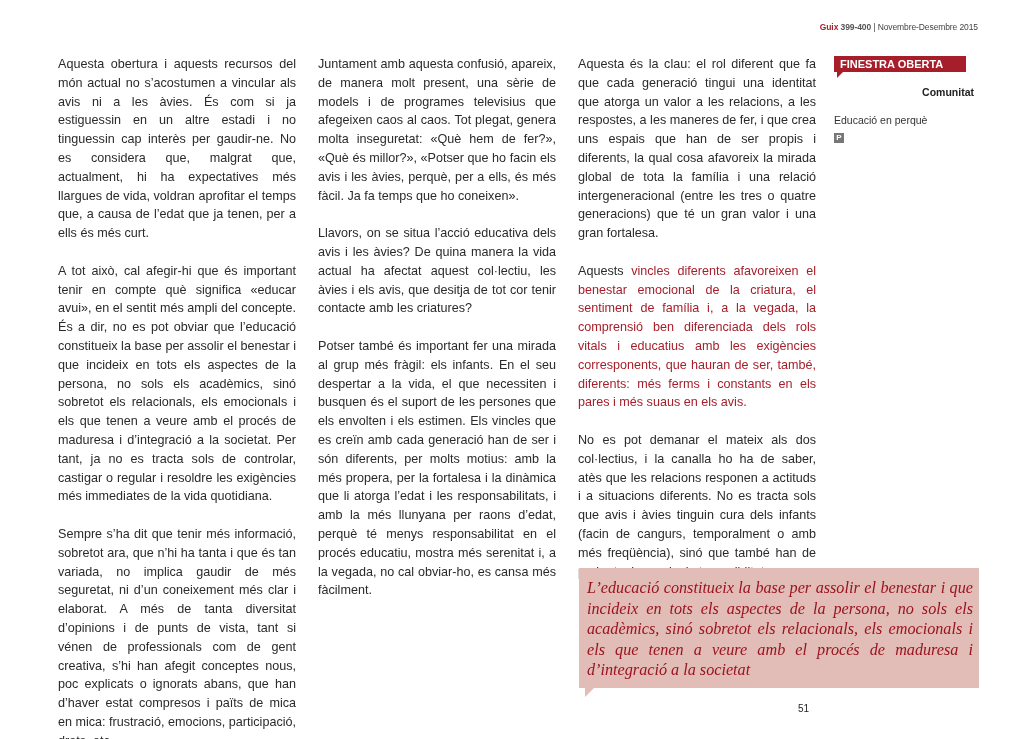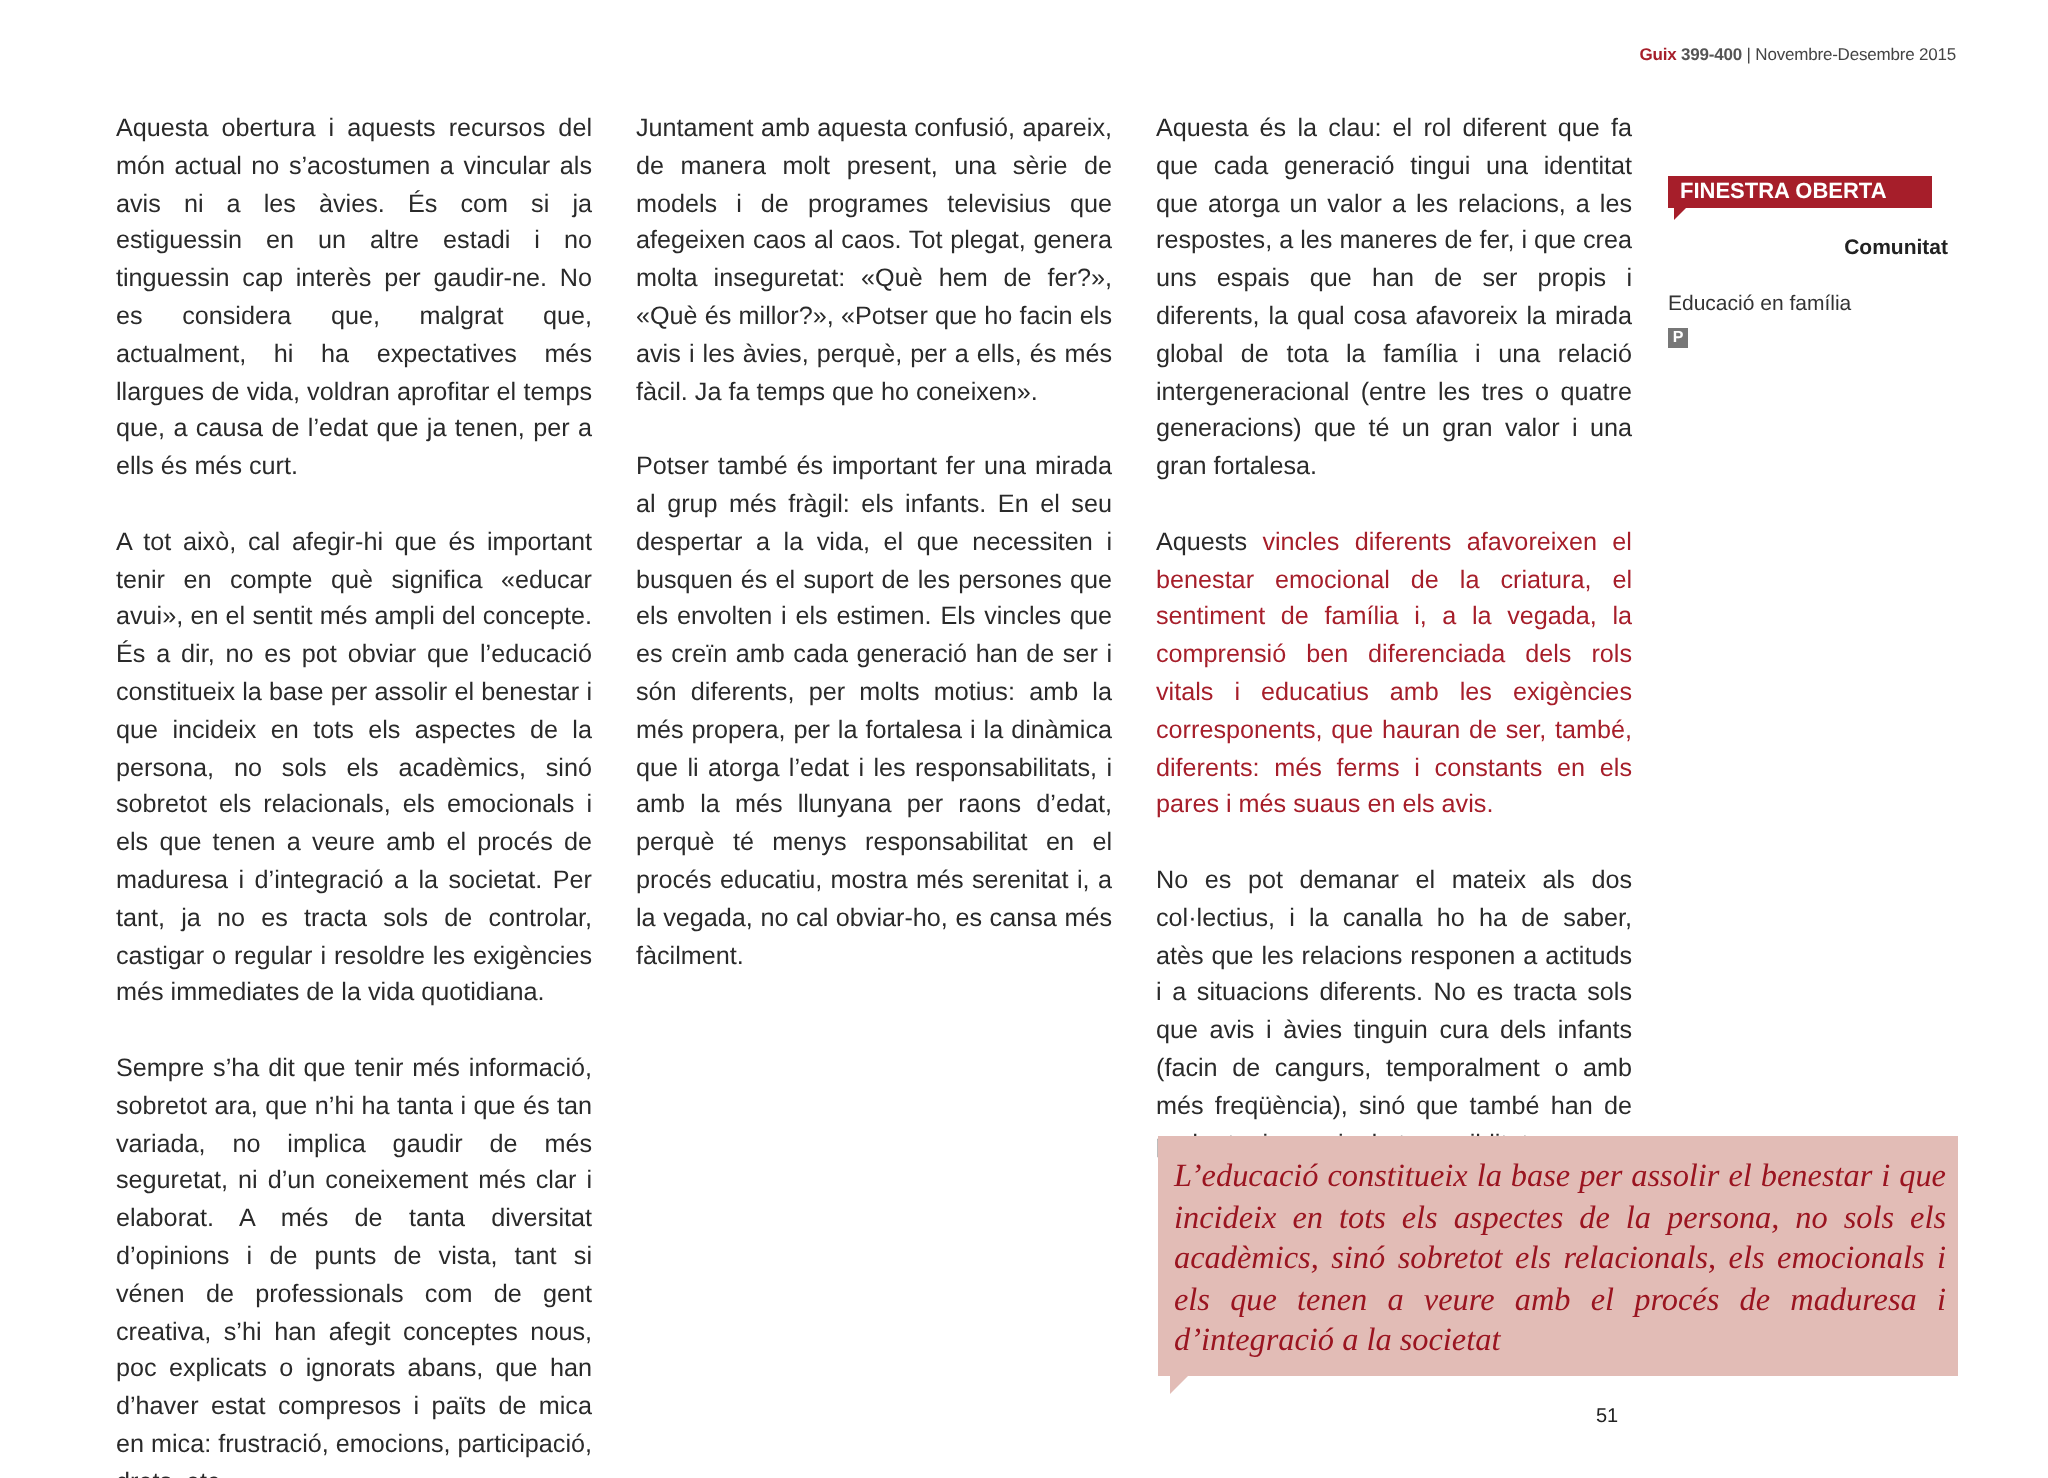--- a/index.html
+++ b/index.html
@@ -7,21 +7,21 @@
          font-family: "Liberation Sans", sans-serif; color: #2a2a2a; }
   .header { position: absolute; top: 22px; right: 46px; font-size: 8.5px; color: #444; letter-spacing: -0.1px; }
   .header .brand { color: #a61e2a; font-weight: bold; }
   .header .issue { font-weight: bold; color: #555; }
   .col { position: absolute; top: 55px; width: 238px; font-size: 12.6px; line-height: 18.8px; text-align: justify; }
   .col p { margin: 0 0 18.8px 0; }
   .col1 { left: 58px; }
   .col2 { left: 318px; }
   .col3 { left: 578px; }
   .red { color: #a61e2a; }
-  .sidebar { position: absolute; left: 834px; top: 56px; width: 140px; margin-top: 32px; }
+  .sidebar { position: absolute; left: 834px; top: 56px; width: 140px; }
   .tag { position: relative; background: #a61e2a; color: #fff; font-weight: bold; font-size: 11px; padding: 2px 6px; width: 120px; }
   .tag::after { content: ""; position: absolute; left: 3px; bottom: -6px; border-left: 6px solid #a61e2a; border-bottom: 6px solid transparent; }
   .sec { margin-top: 14px; font-size: 10.5px; font-weight: bold; color: #222; text-align: right; }
   .topic { margin-top: 16px; font-size: 10.5px; color: #333; }
   .pbadge { display: inline-block; margin-top: 3px; width: 10px; height: 10px; background: #777; color: #fff; font-size: 8px; line-height: 10px; text-align: center; font-weight: bold; }
   .quote { position: absolute; left: 579px; top: 568px; width: 386px; background: #e2bcb6; padding: 10px 6px 7px 8px;
            font-family: "Liberation Serif", serif; font-style: italic; font-size: 16.2px; line-height: 20.6px; color: #9a1420; text-align: justify; }
   .quote::after { content: ""; position: absolute; left: 6px; bottom: -9px; border-left: 9px solid #e2bcb6; border-bottom: 9px solid transparent; }
   .pagenum { position: absolute; left: 798px; top: 703px; font-size: 10px; font-weight: normal; color: #222; }
 </style>
@@ -34,31 +34,32 @@
 </div>
 
 <div class="col col1">
   <p>Aquesta obertura i aquests recursos del món actual no s’acostumen a vincular als avis ni a les àvies. És com si ja estiguessin en un altre estadi i no tinguessin cap interès per gaudir-ne. No es considera que, malgrat que, actualment, hi ha expectatives més llargues de vida, voldran aprofitar el temps que, a causa de l’edat que ja tenen, per a ells és més curt.</p>
   <p>A tot això, cal afegir-hi que és important tenir en compte què significa «educar avui», en el sentit més ampli del concepte. És a dir, no es pot obviar que l’educació constitueix la base per assolir el benestar i que incideix en tots els aspectes de la persona, no sols els acadèmics, sinó sobretot els relacionals, els emocionals i els que tenen a veure amb el procés de maduresa i d’integració a la societat. Per tant, ja no es tracta sols de controlar, castigar o regular i resoldre les exigències més immediates de la vida quotidiana.</p>
   <p>Sempre s’ha dit que tenir més informació, sobretot ara, que n’hi ha tanta i que és tan variada, no implica gaudir de més seguretat, ni d’un coneixement més clar i elaborat. A més de tanta diversitat d’opinions i de punts de vista, tant si vénen de professionals com de gent creativa, s’hi han afegit conceptes nous, poc explicats o ignorats abans, que han d’haver estat compresos i païts de mica en mica: frustració, emocions, participació, drets, etc.</p>
 </div>
 
 <div class="col col2">
   <p>Juntament amb aquesta confusió, apareix, de manera molt present, una sèrie de models i de programes televisius que afegeixen caos al caos. Tot plegat, genera molta inseguretat: «Què hem de fer?», «Què és millor?», «Potser que ho facin els avis i les àvies, perquè, per a ells, és més fàcil. Ja fa temps que ho coneixen».</p>
+  <p>Llavors, on se situa l’acció educativa dels avis i les àvies? De quina manera la vida actual ha afectat aquest col·lectiu, les àvies i els avis, que desitja de tot cor tenir contacte amb les criatures?</p>
   <p>Potser també és important fer una mirada al grup més fràgil: els infants. En el seu despertar a la vida, el que necessiten i busquen és el suport de les persones que els envolten i els estimen. Els vincles que es creïn amb cada generació han de ser i són diferents, per molts motius: amb la més propera, per la fortalesa i la dinàmica que li atorga l’edat i les responsabilitats, i amb la més llunyana per raons d’edat, perquè té menys responsabilitat en el procés educatiu, mostra més serenitat i, a la vegada, no cal obviar-ho, es cansa més fàcilment.</p>
 </div>
 
 <div class="col col3">
   <p>Aquesta és la clau: el rol diferent que fa que cada generació tingui una identitat que atorga un valor a les relacions, a les respostes, a les maneres de fer, i que crea uns espais que han de ser propis i diferents, la qual cosa afavoreix la mirada global de tota la família i una relació intergeneracional (entre les tres o quatre generacions) que té un gran valor i una gran fortalesa.</p>
   <p><span>Aquests </span><span class="red">vincles diferents afavoreixen el benestar emocional de la criatura, el sentiment de família i, a la vegada, la comprensió ben diferenciada dels rols vitals i educatius amb les exigències corresponents, que hauran de ser, també, diferents: més ferms i constants en els pares i més suaus en els avis.</span></p>
   <p>No es pot demanar el mateix als dos col·lectius, i la canalla ho ha de saber, atès que les relacions responen a actituds i a situacions diferents. No es tracta sols que avis i àvies tinguin cura dels infants (facin de cangurs, temporalment o amb més freqüència), sinó que també han de poder tenir espais de tranquil·litat per ex-</p>
 </div>
 
 <div class="sidebar">
   <div class="tag">FINESTRA OBERTA</div>
   <div class="sec">Comunitat</div>
-  <div class="topic">Educació en família</div>
+  <div class="topic">Educació en perquè</div>
   <div class="pbadge">P</div>
 </div>
 
 <div class="quote">L’educació constitueix la base per assolir el benestar i que incideix en tots els aspectes de la persona, no sols els acadèmics, sinó sobretot els relacionals, els emocionals i els que tenen a veure amb el procés de maduresa i d’integració a la societat</div>
 
 <div class="pagenum">51</div>
 
 </body></html>

